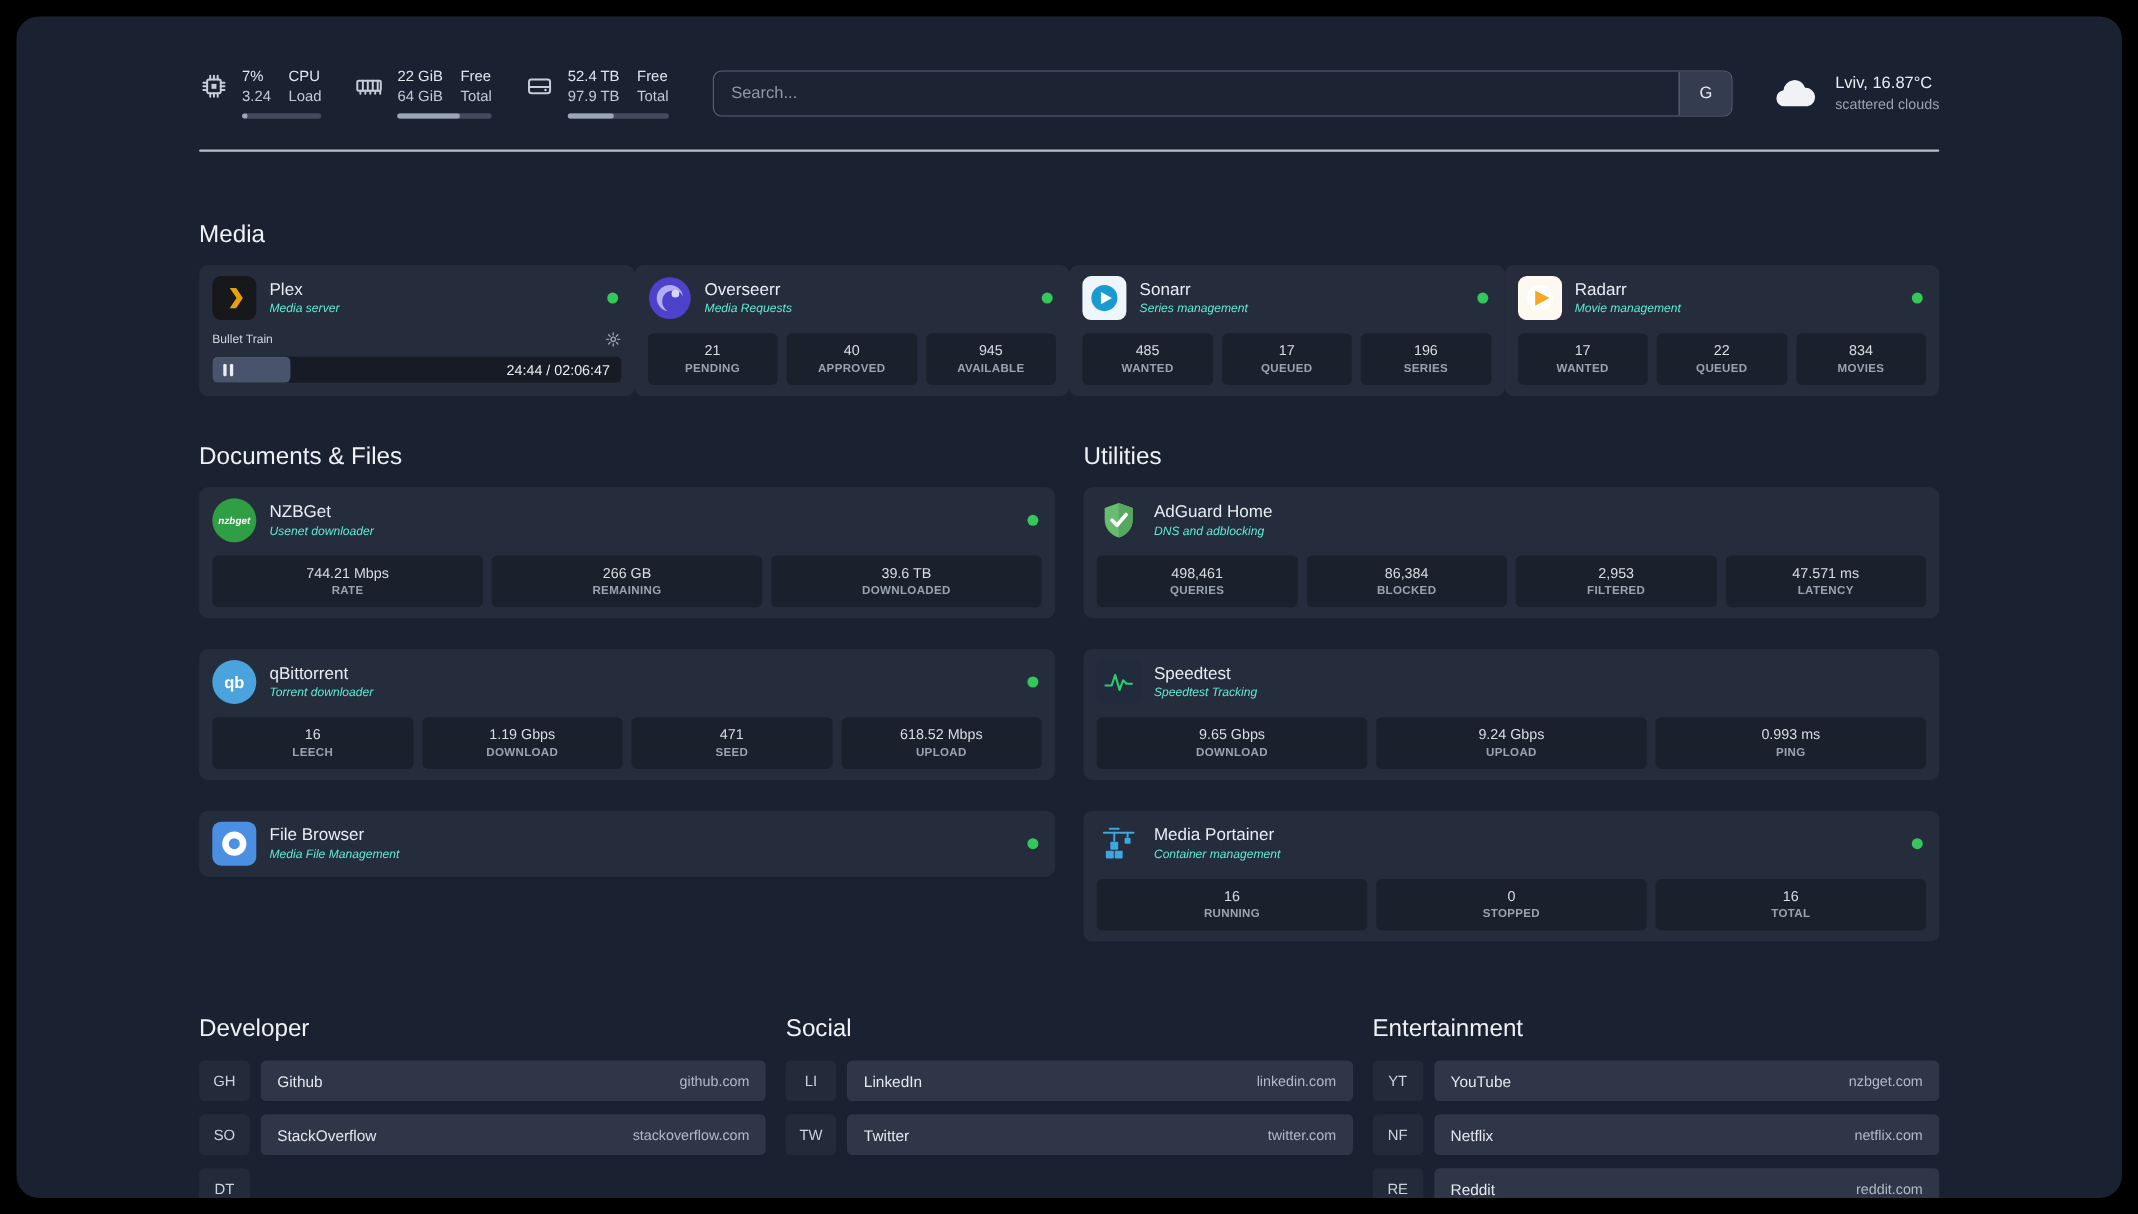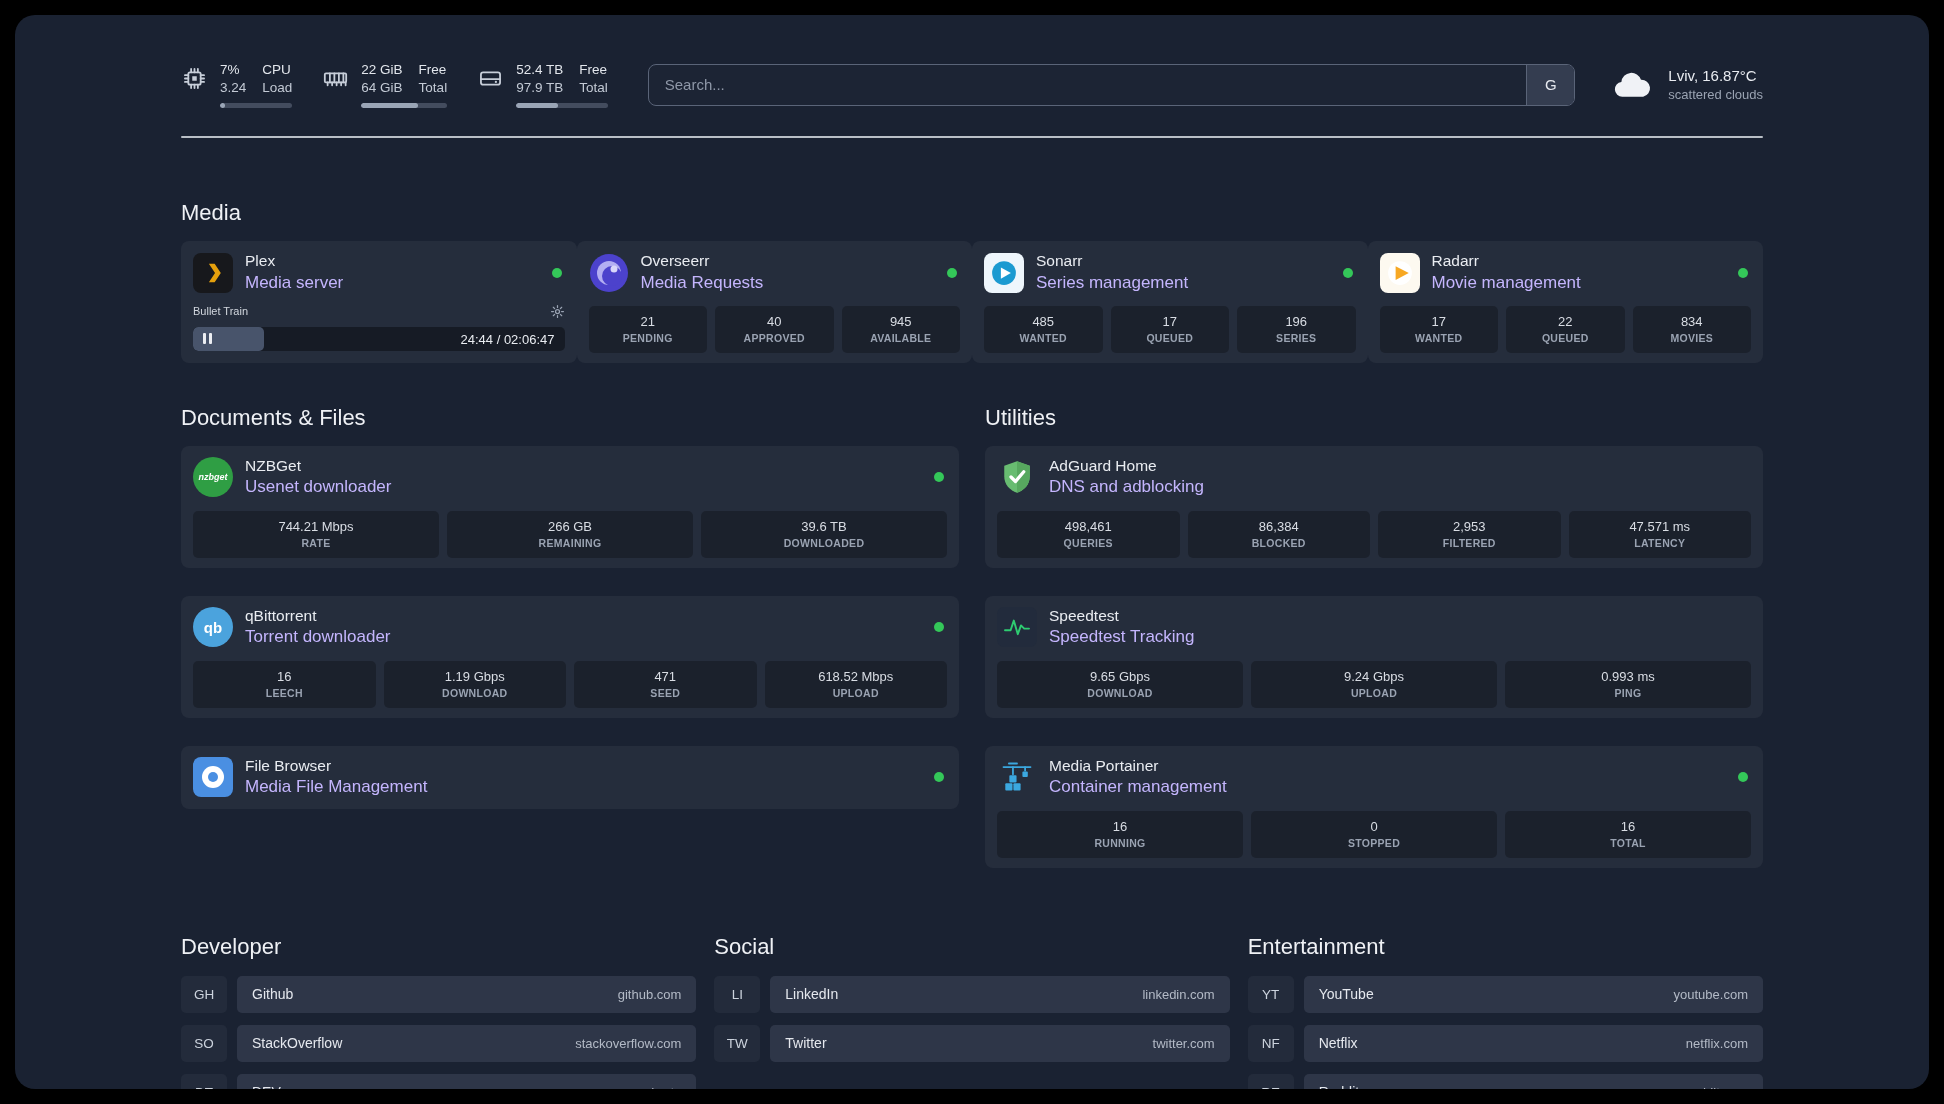--- a/index.html
+++ b/index.html
@@ -48,21 +48,21 @@
   
   .section-title { font-size: 22px; font-weight: 500; color: #eff1f5; margin: 0 0 15px 0; }
   .media-section { margin-top: 62px; }
   .media-grid { display: grid; grid-template-columns: repeat(4, 1fr); }
 
   .card { background: rgba(255,255,255,0.05); border-radius: 8px; padding: 10px 12px; cursor: pointer; }
   .card-header { display: flex; align-items: center; gap: 12px; position: relative; }
   .service-icon { width: 40px; height: 40px; flex: 0 0 auto; display: flex; align-items: center; justify-content: center; position: relative; }
   .card-titles { display: flex; flex-direction: column; line-height: 1.32; min-width: 0; }
   .card-name { font-size: 15.5px; color: #e9ecf1; white-space: nowrap; }
-  .card-sub { font-size: 17px; color: #c4b5fd; white-space: nowrap; }
+  .card-sub { font-size: 11px; color: #5eead4; white-space: nowrap; font-style: italic; }
   .status-dot { position: absolute; right: 3px; top: 50%; margin-top: -5px; width: 10px; height: 10px; border-radius: 50%; background: #34c759; }
 
   .stats { display: flex; gap: 8px; margin-top: 12px; }
   .stat { flex: 1; background: rgba(0,0,0,0.26); border-radius: 5px; padding: 8px 4px 9px 4px; text-align: center; overflow: hidden; }
   .stat-value { font-size: 13px; color: #d9dde4; white-space: nowrap; }
   .stat-label { margin-top: 3px; font-size: 10.5px; font-weight: bold; color: #9aa3b2; letter-spacing: 0.3px; white-space: nowrap; }
 
   
   .plex-body { margin-top: 10px; }
   .now-playing { display: flex; align-items: center; justify-content: space-between; font-size: 11px; color: #d2d7de; }
@@ -535,24 +535,20 @@
         </div>
         <div class="bm-row">
           <div class="bm-abbr">SO</div>
           <div class="bm-bar">
             <span class="bm-name">StackOverflow</span>
             <span class="bm-domain">stackoverflow.com</span>
           </div>
         </div>
         <div class="bm-row">
           <div class="bm-abbr">DT</div>
-          <div class="bm-bar">
-            <span class="bm-name">DEV</span>
-            <span class="bm-domain">dev.to</span>
-          </div>
         </div>
       </div>
 
       <div class="bm-group">
         <h2 class="section-title">Social</h2>
         <div class="bm-row">
           <div class="bm-abbr">LI</div>
           <div class="bm-bar">
             <span class="bm-name">LinkedIn</span>
             <span class="bm-domain">linkedin.com</span>
@@ -566,21 +562,21 @@
           </div>
         </div>
       </div>
 
       <div class="bm-group">
         <h2 class="section-title">Entertainment</h2>
         <div class="bm-row">
           <div class="bm-abbr">YT</div>
           <div class="bm-bar">
             <span class="bm-name">YouTube</span>
-            <span class="bm-domain">youtube.com</span>
+            <span class="bm-domain">nzbget.com</span>
           </div>
         </div>
         <div class="bm-row">
           <div class="bm-abbr">NF</div>
           <div class="bm-bar">
             <span class="bm-name">Netflix</span>
             <span class="bm-domain">netflix.com</span>
           </div>
         </div>
         <div class="bm-row">

